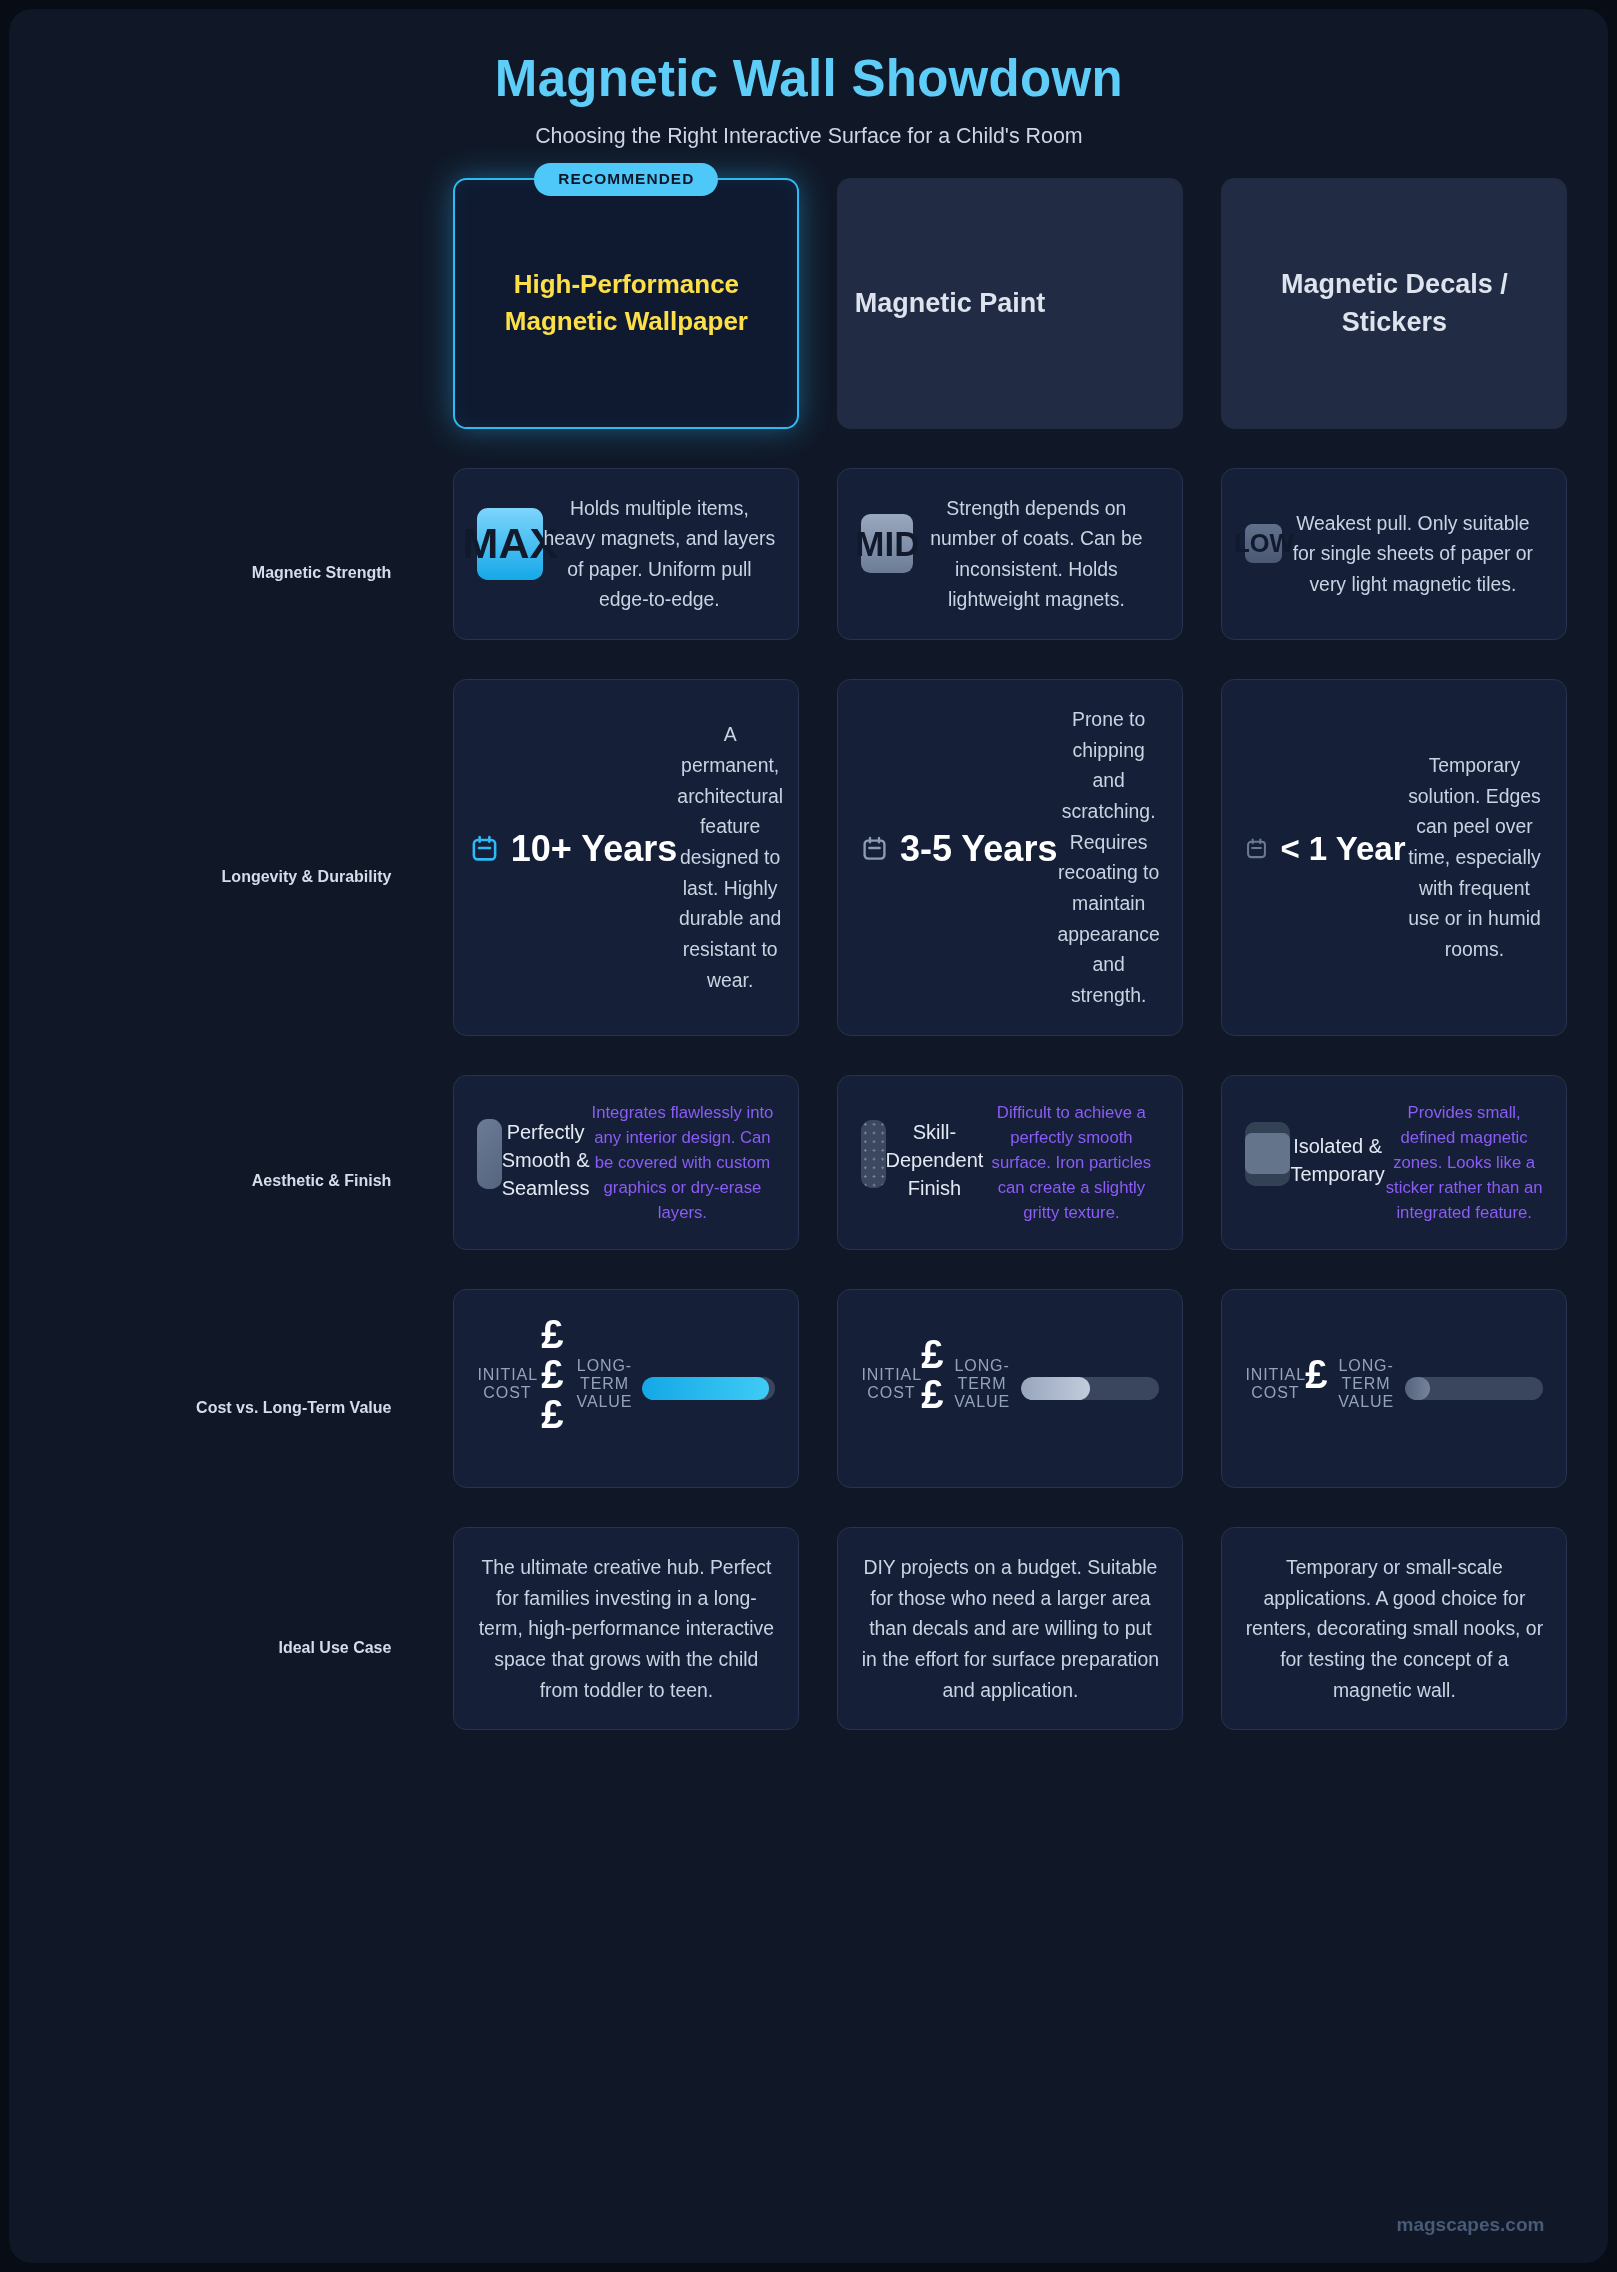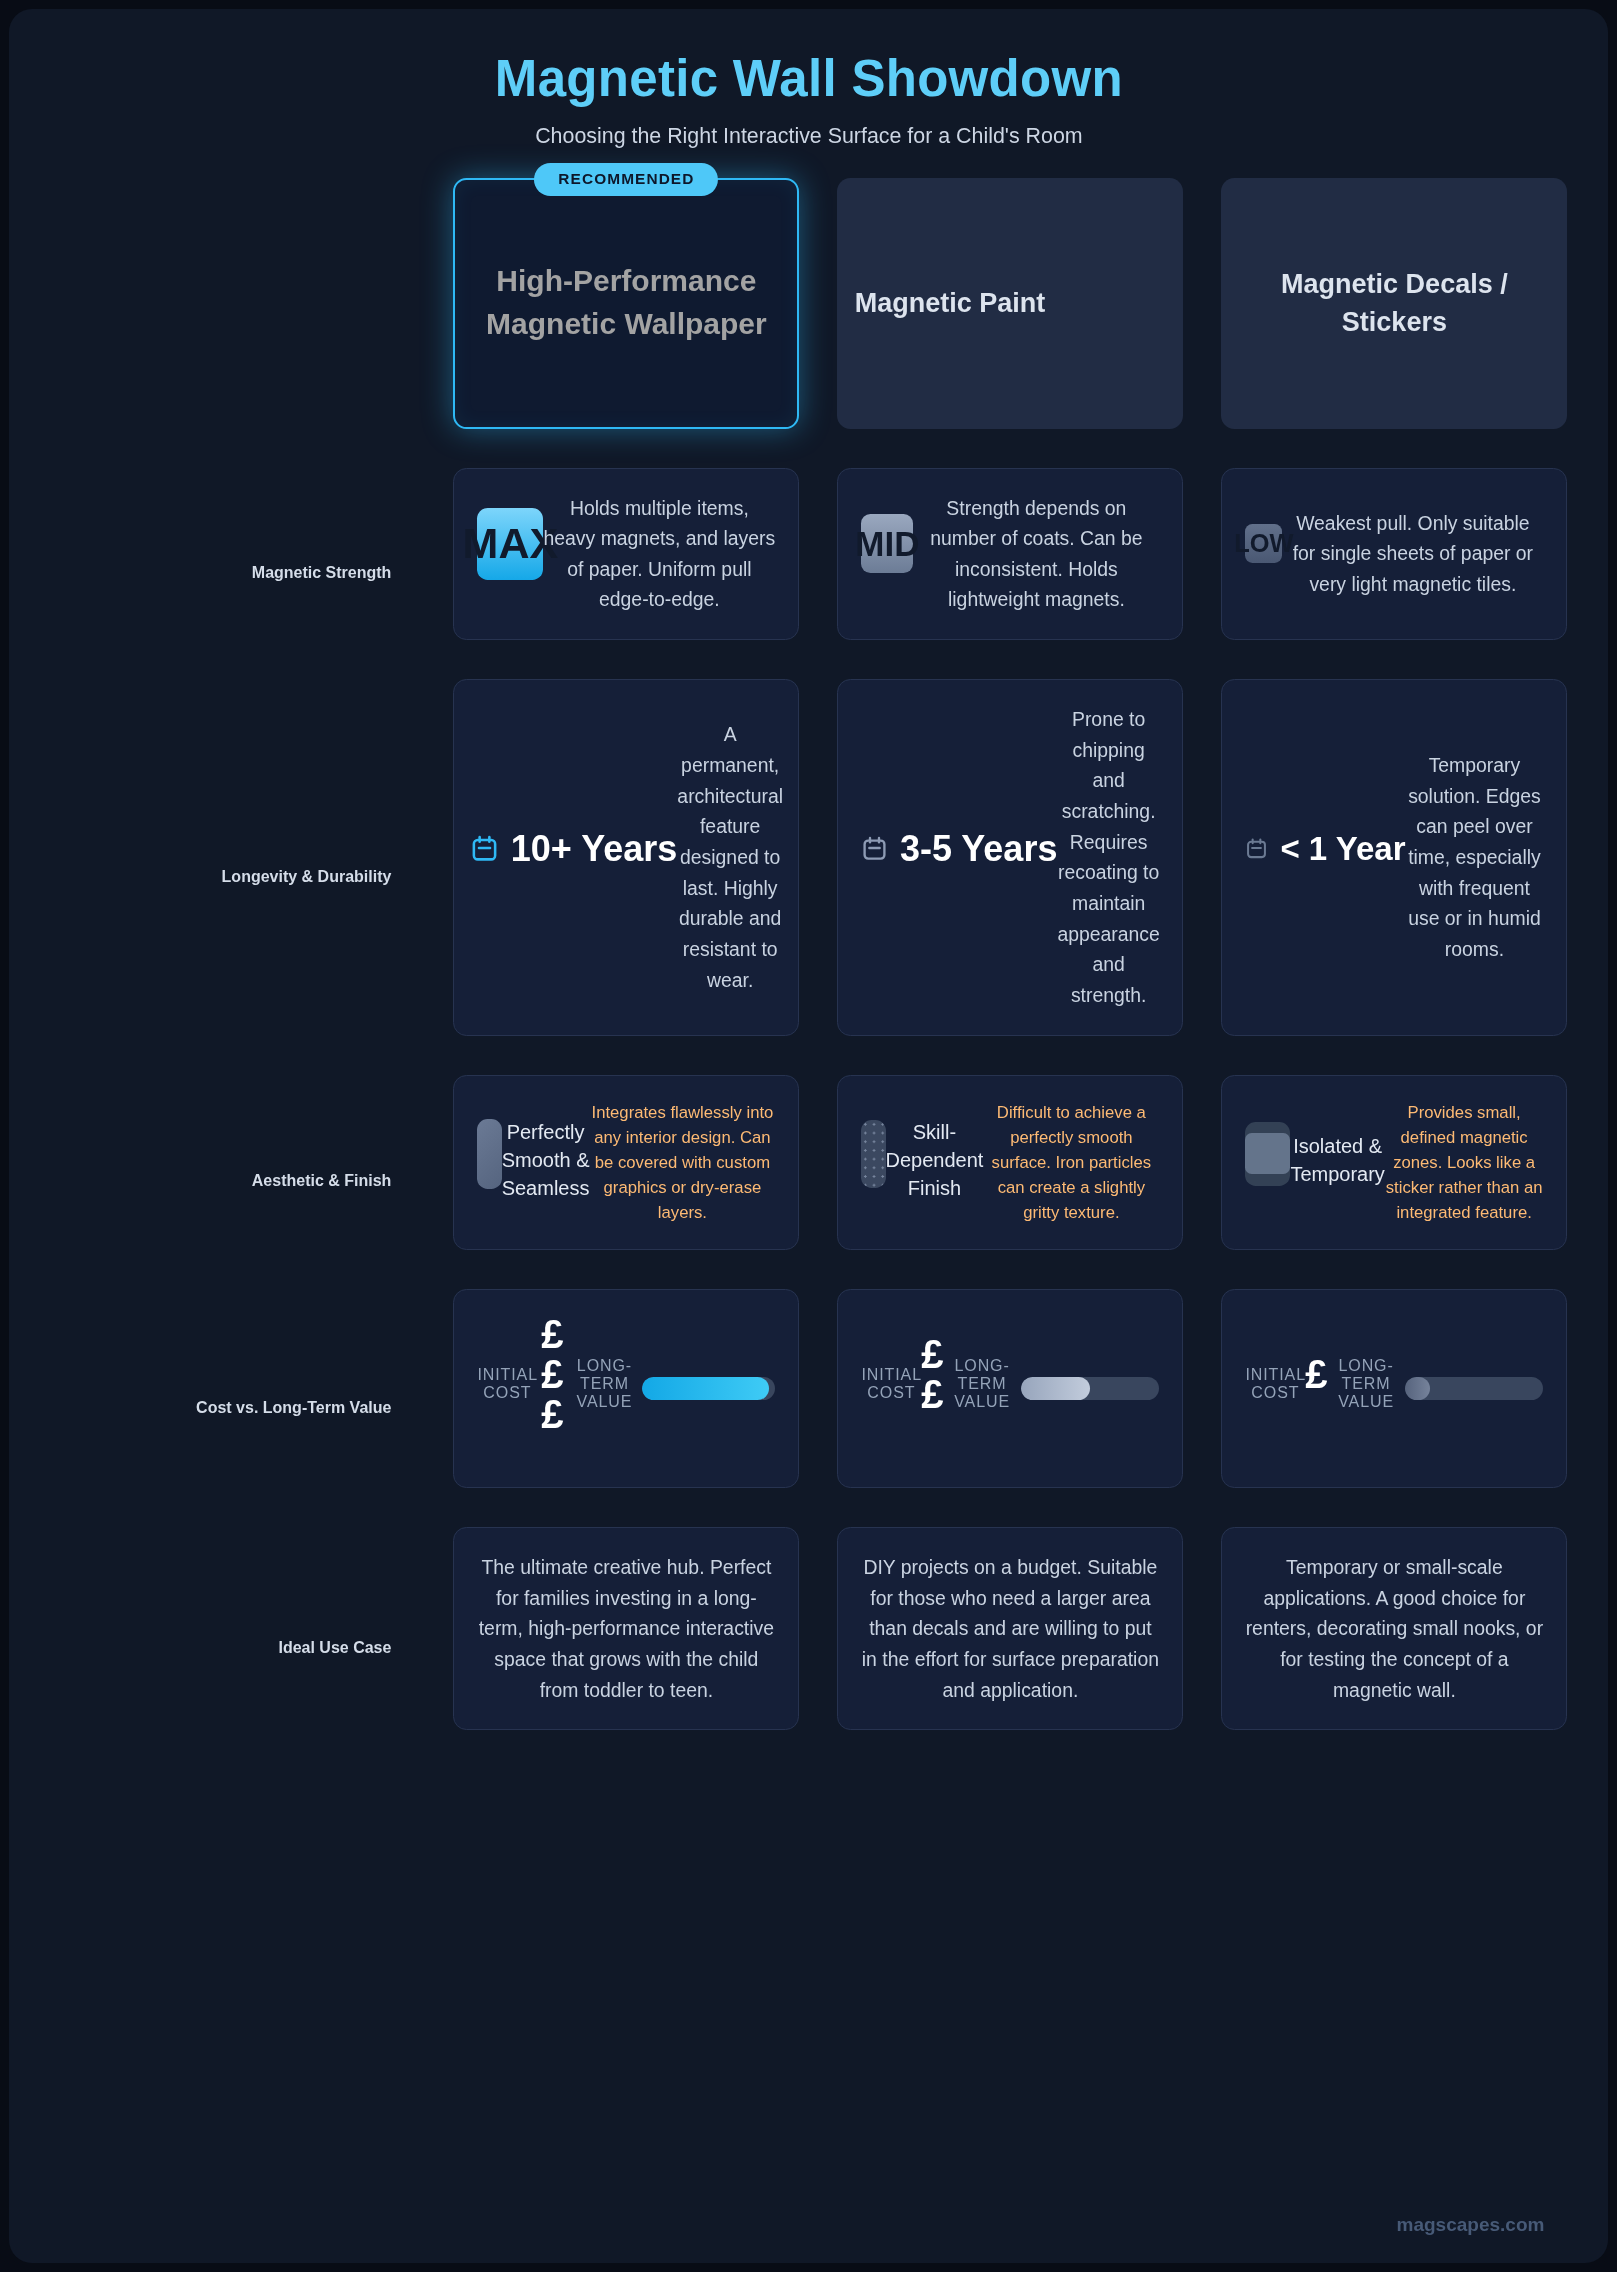--- a/index.html
+++ b/index.html
@@ -55,40 +55,40 @@
   .hcard .hname {
     font-size:27px; font-weight:bold; color:#dde4ee;
     text-align:center; line-height:1.42;
   }
   .hcard.rec {
     position:relative;
     background:#0f1a30;
     border:2.7px solid #2FB9F5;
     box-shadow:0 0 31px rgba(47,185,245,.42), inset 0 0 20px rgba(47,185,245,.07);
   }
-  .hcard.rec .hname { color:#a3a3a3; font-size:30px; }
+  .hcard.rec .hname { color:#fde047; font-size:26px; }
   .recbadge {
     position:absolute; top:-16.7px; left:50%; transform:translateX(-50%);
     background:#4EC8F8; color:#0d172a;
     font-size:15.4px; font-weight:bold; letter-spacing:1.1px;
     padding:7.4px 24px; border-radius:20px; white-space:nowrap;
   }
 
   
   .card {
     background:#151f38;
     border:1.3px solid #273350;
     border-radius:13.4px;
     display:flex; flex-direction:row; align-items:center;
     justify-content:center; text-align:center;
     padding:24px 23px;
     margin-bottom:39px;
   }
   .desc { font-size:19.4px; color:#c9d3e1; line-height:1.58; }
-  .desc.sm { font-size:16.7px; color:#fdba74; line-height:1.5; }
+  .desc.sm { font-size:16.7px; color:#8b5cf6; line-height:1.5; }
 
   
   .sbadge {
     display:flex; align-items:center; justify-content:center;
     font-weight:bold; color:#111a2c; overflow:visible;
     border-radius:10.7px; white-space:nowrap;
     margin-bottom:20px;
   }
   .sbadge.max { width:66px; height:72px; font-size:43px;
     background:linear-gradient(180deg,#7DD5FB 0%,#15A8E8 100%); }

